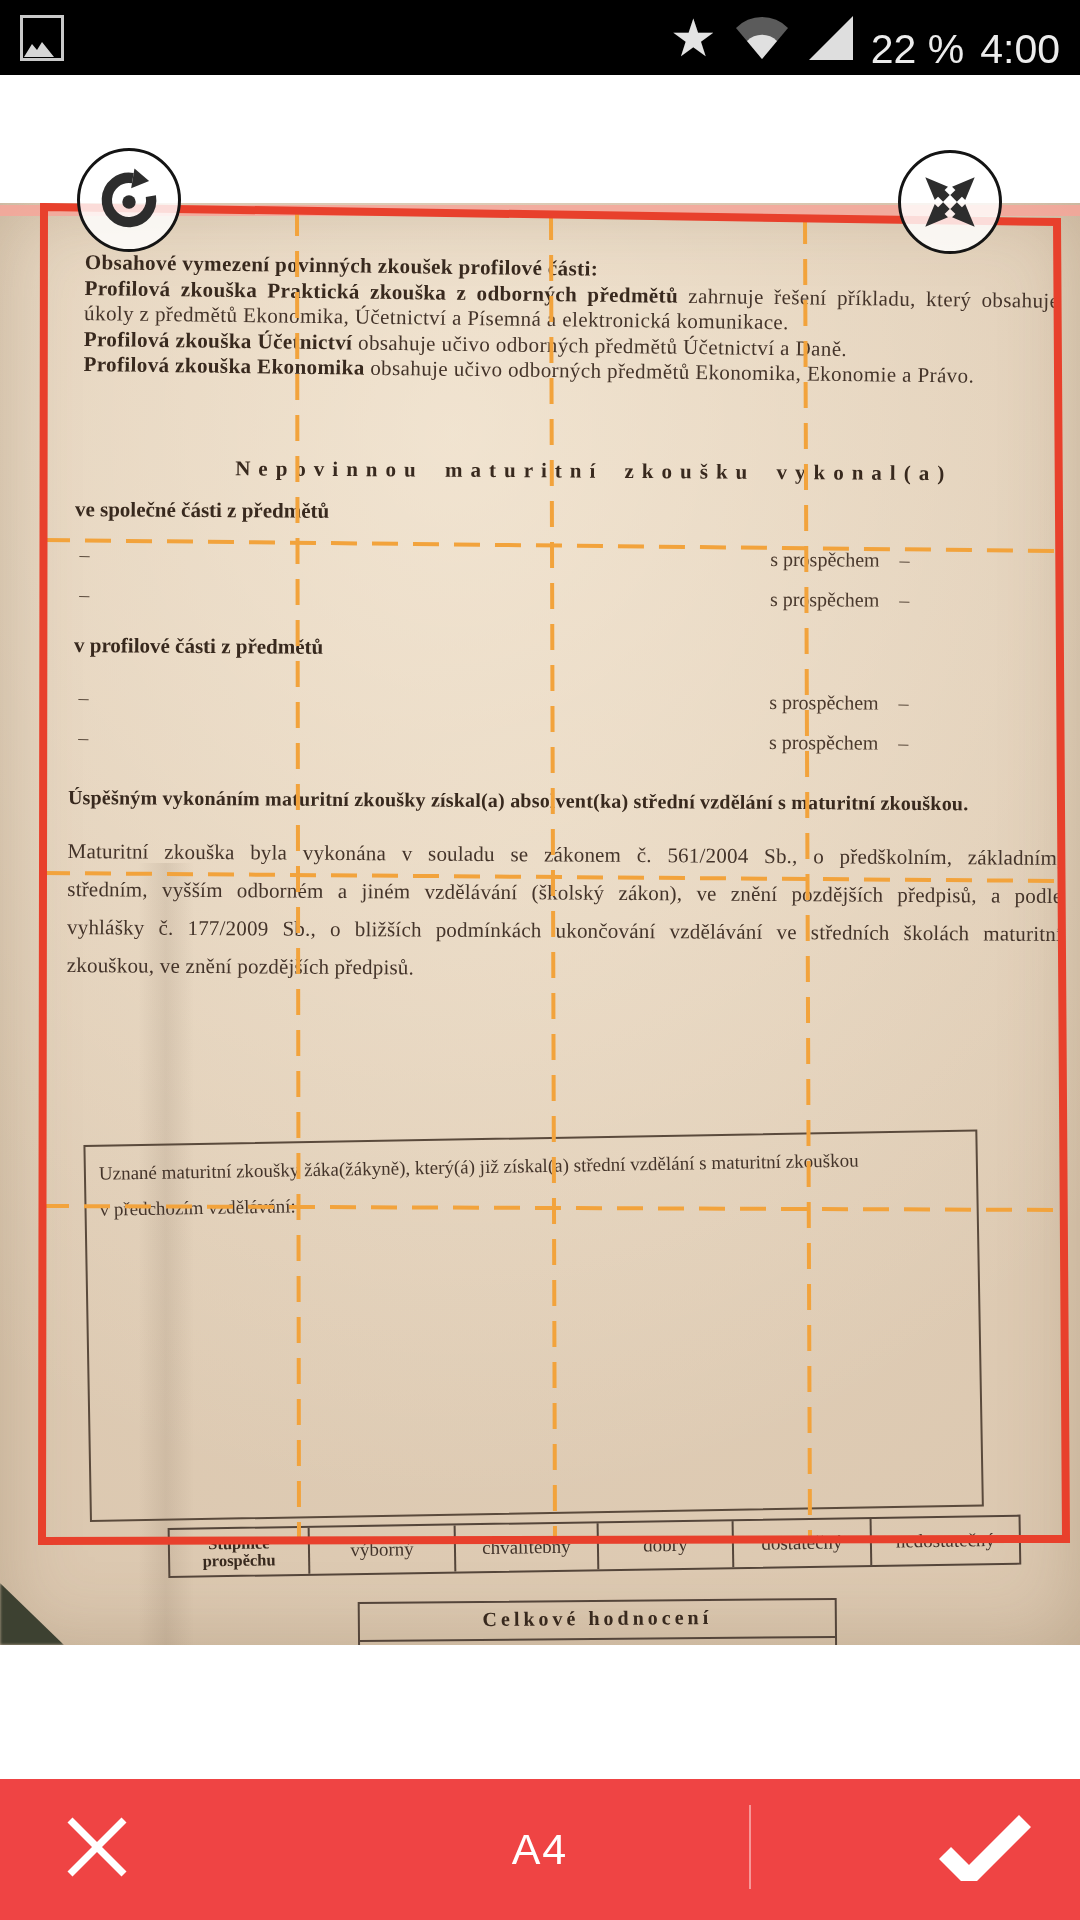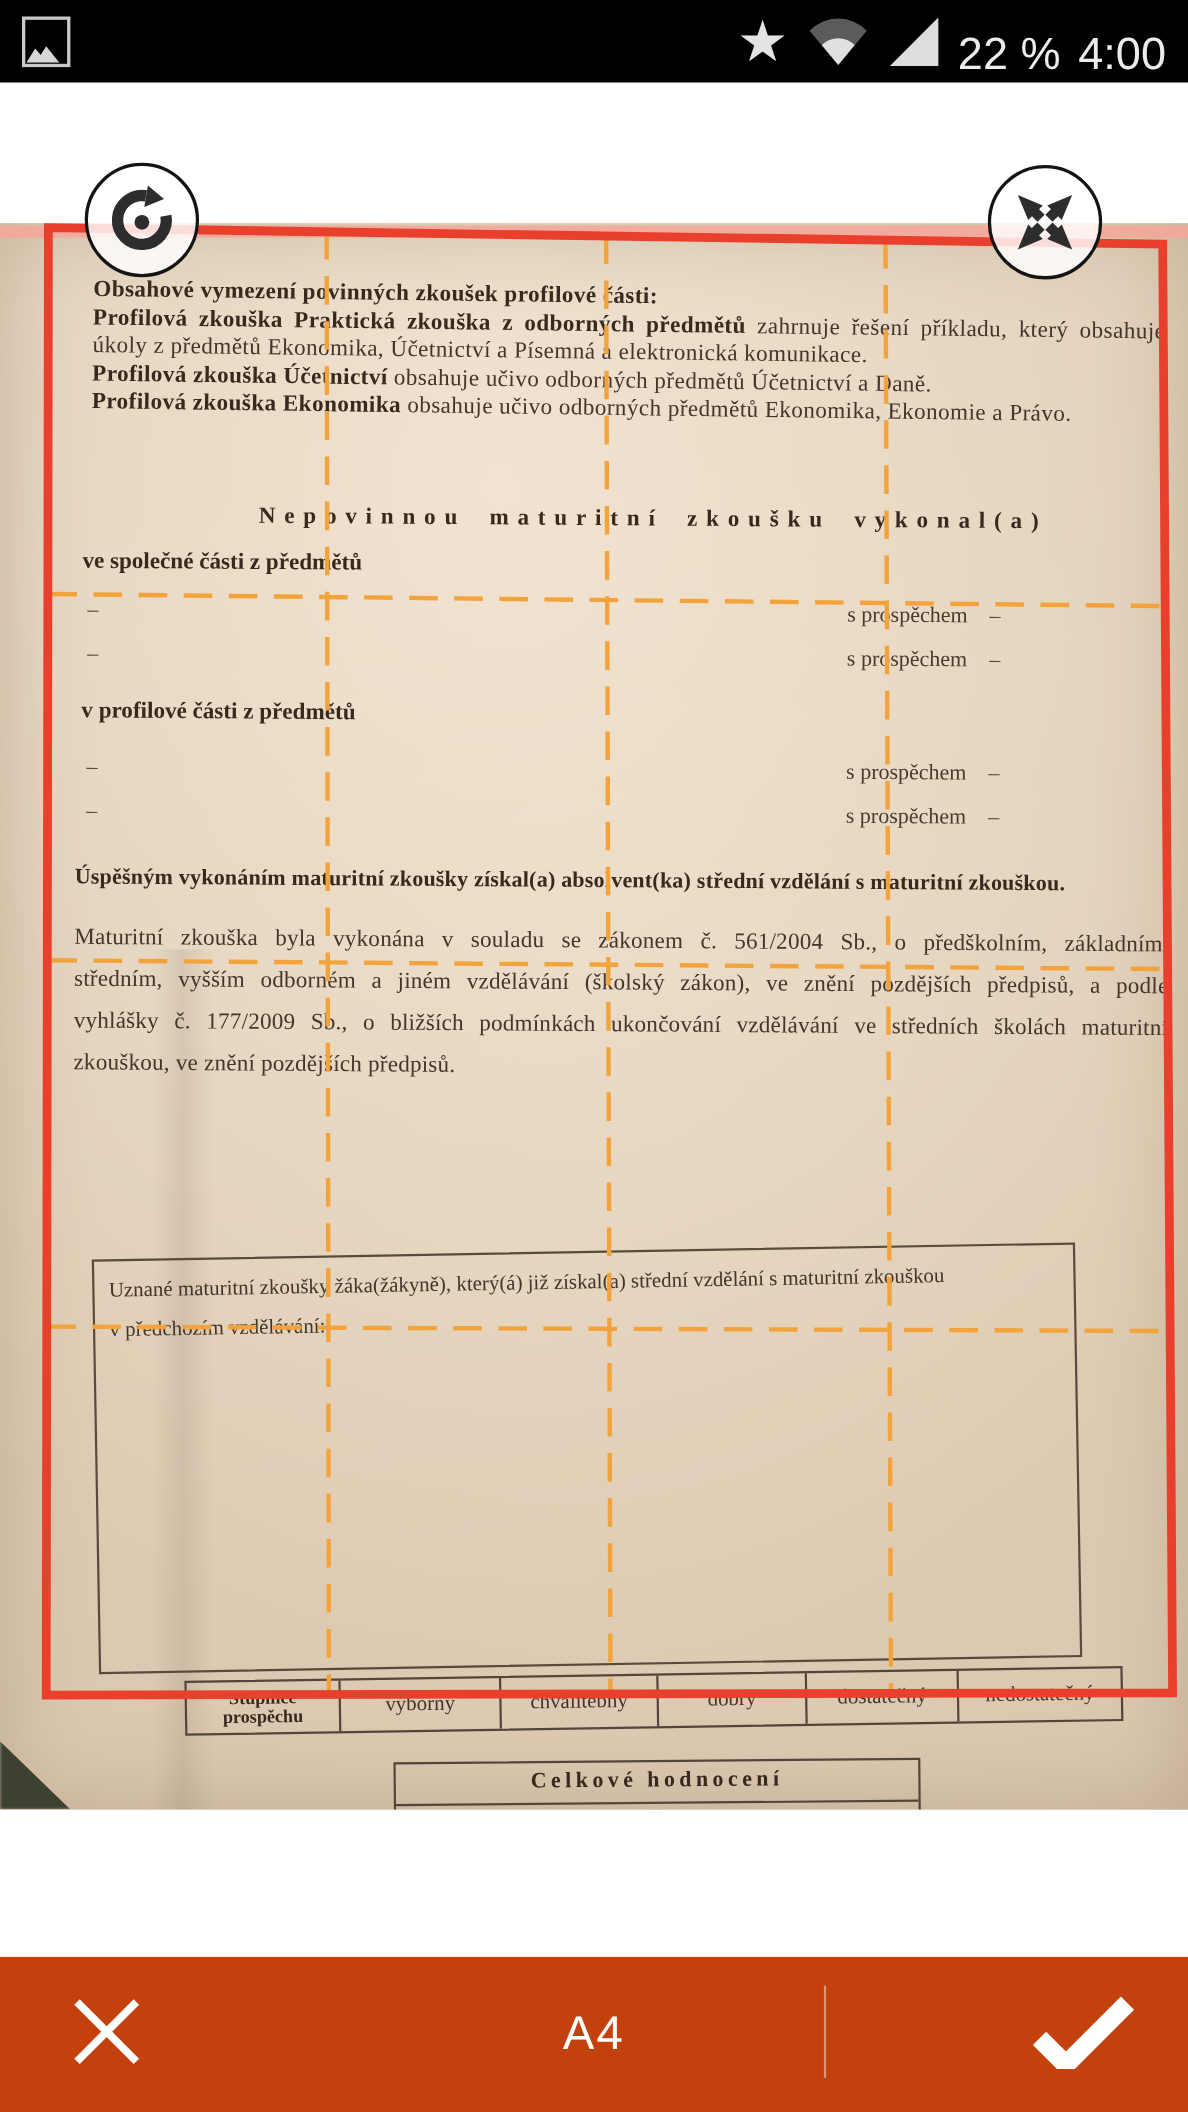--- a/index.html
+++ b/index.html
@@ -74,21 +74,21 @@
   .overlay{position:absolute;left:0;top:0;width:1080px;height:1920px;pointer-events:none;}
 
   
   .rbtn{position:absolute;width:104px;height:104px;border-radius:50%;
         background:rgba(255,255,255,0.82);border:3px solid #141414;box-sizing:border-box;
         display:flex;align-items:center;justify-content:center;}
   .rotate-btn{left:77px;top:148px;}
   .expand-btn{left:898px;top:150px;}
 
   
-  .bottombar{position:absolute;left:0;top:1779px;width:1080px;height:141px;background:#c2410c;}
+  .bottombar{position:absolute;left:0;top:1779px;width:1080px;height:141px;background:#ef4444;}
   .bb-divider{position:absolute;left:749px;top:26px;width:2px;height:84px;background:rgba(255,255,255,0.45);}
   .bb-x{position:absolute;left:66px;top:37px;width:62px;height:62px;cursor:pointer;}
   .bb-check{position:absolute;left:939px;top:36px;width:92px;height:66px;cursor:pointer;}
   .bb-label{position:absolute;left:0;top:0;width:100%;height:141px;display:flex;align-items:center;
             justify-content:center;color:#fff;font-size:43px;font-weight:300;letter-spacing:2px;}
 </style>
 </head>
 <body>
 
 <div class="statusbar">

